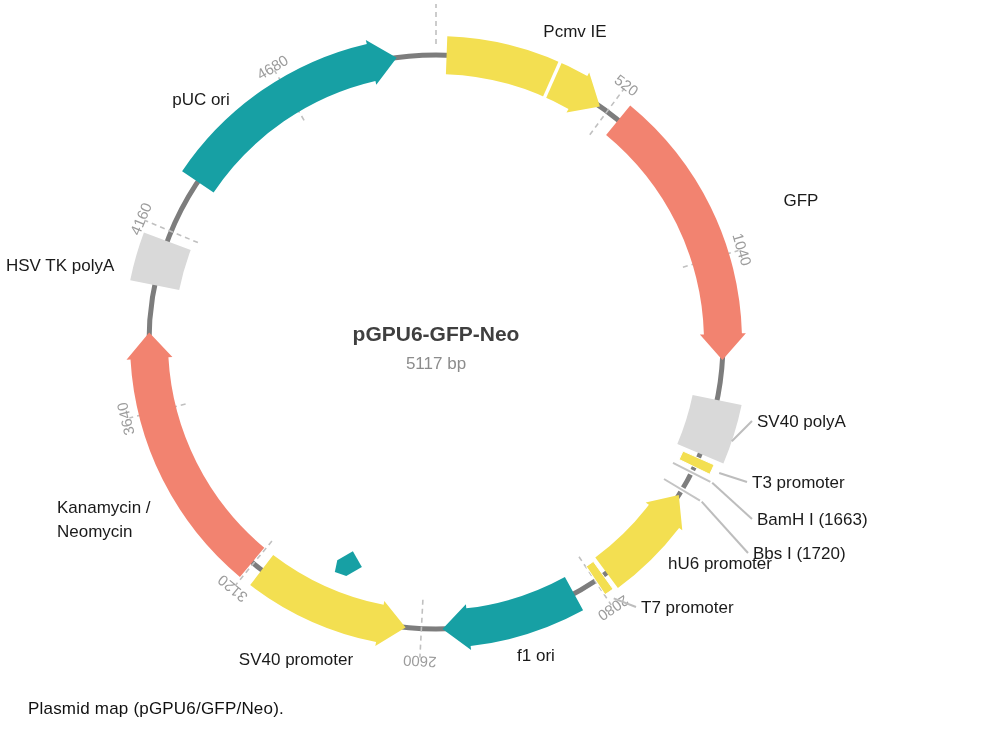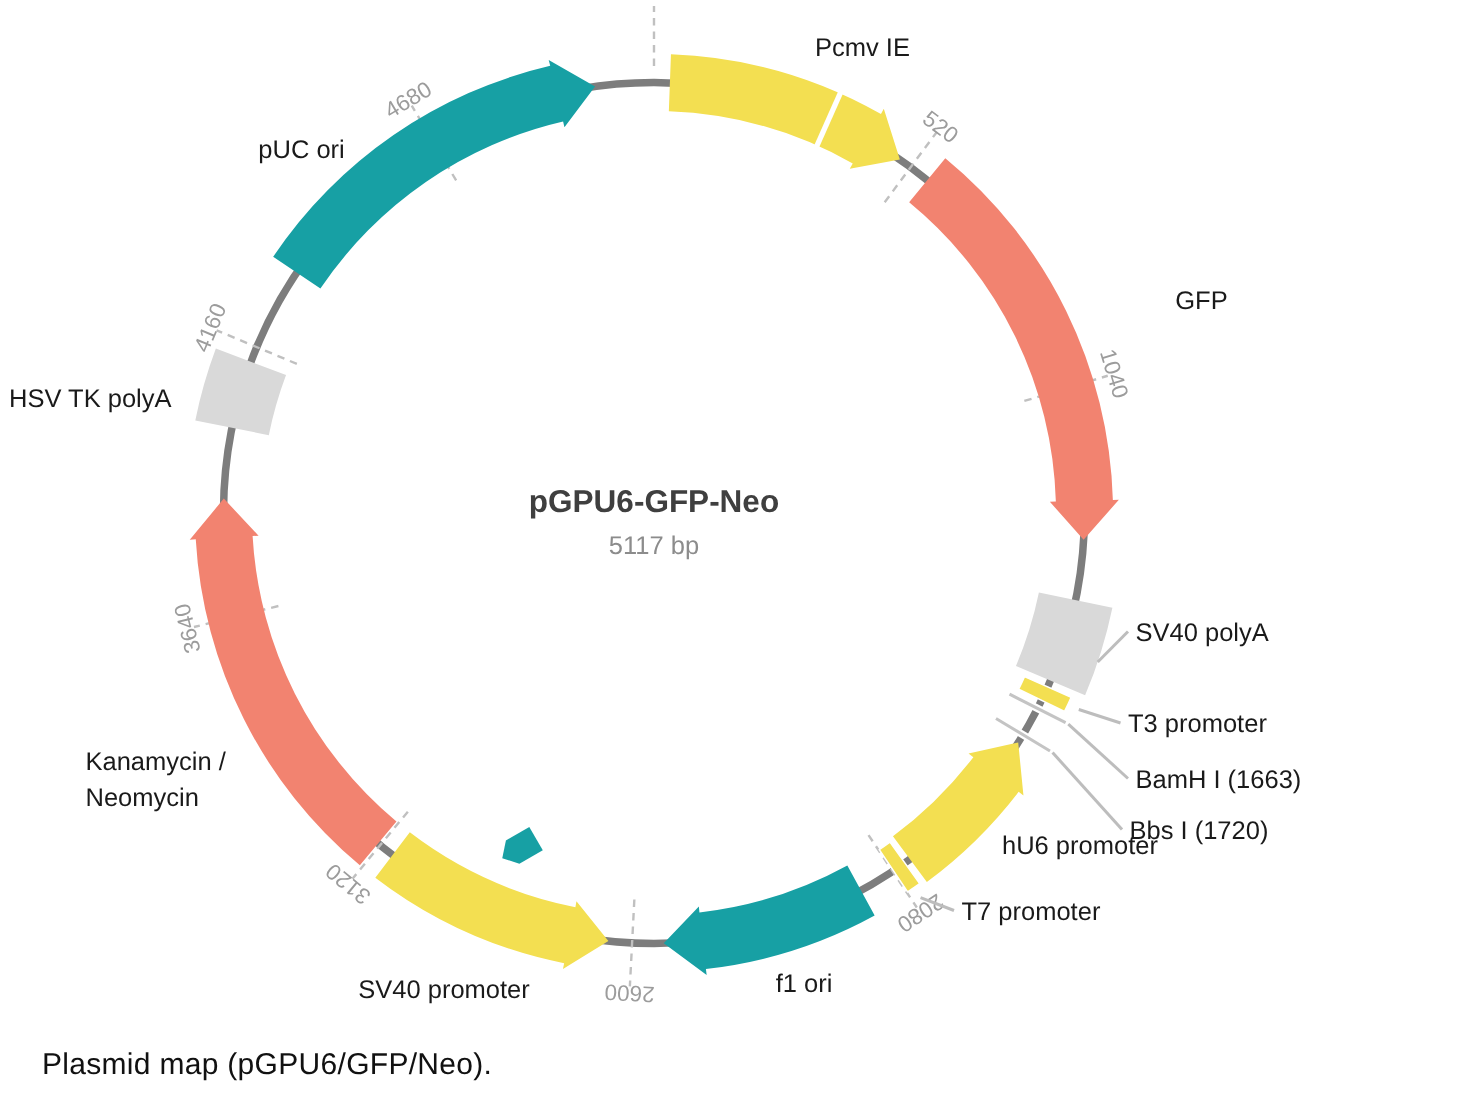--- a/index.html
+++ b/index.html
@@ -3,21 +3,21 @@
 <meta charset="utf-8">
 <style>
   html,body{margin:0;padding:0;}
   body{
     width:982px;height:744px;position:relative;overflow:hidden;
     background:#ffffff;font-family:"Liberation Sans",sans-serif;
   }
   svg text{font-family:"Liberation Sans",sans-serif;}
   #caption{
     position:absolute;left:28px;top:699px;
-    font-size:20px;color:#111111;letter-spacing:0.2px;
+    font-size:17px;color:#111111;letter-spacing:0.2px;
   }
 </style>
 </head>
 <body>
 
 
 
 <svg id="plasmid-svg" width="982" height="744" viewBox="0 0 982 744">
     <circle cx="436" cy="342" r="287" fill="none" stroke="#7D7D7D" stroke-width="5"></circle>
     <line x1="436.0" y1="44.0" x2="436.0" y2="4.0" stroke="#C0C0C0" stroke-width="1.6" stroke-dasharray="5 4"></line>

